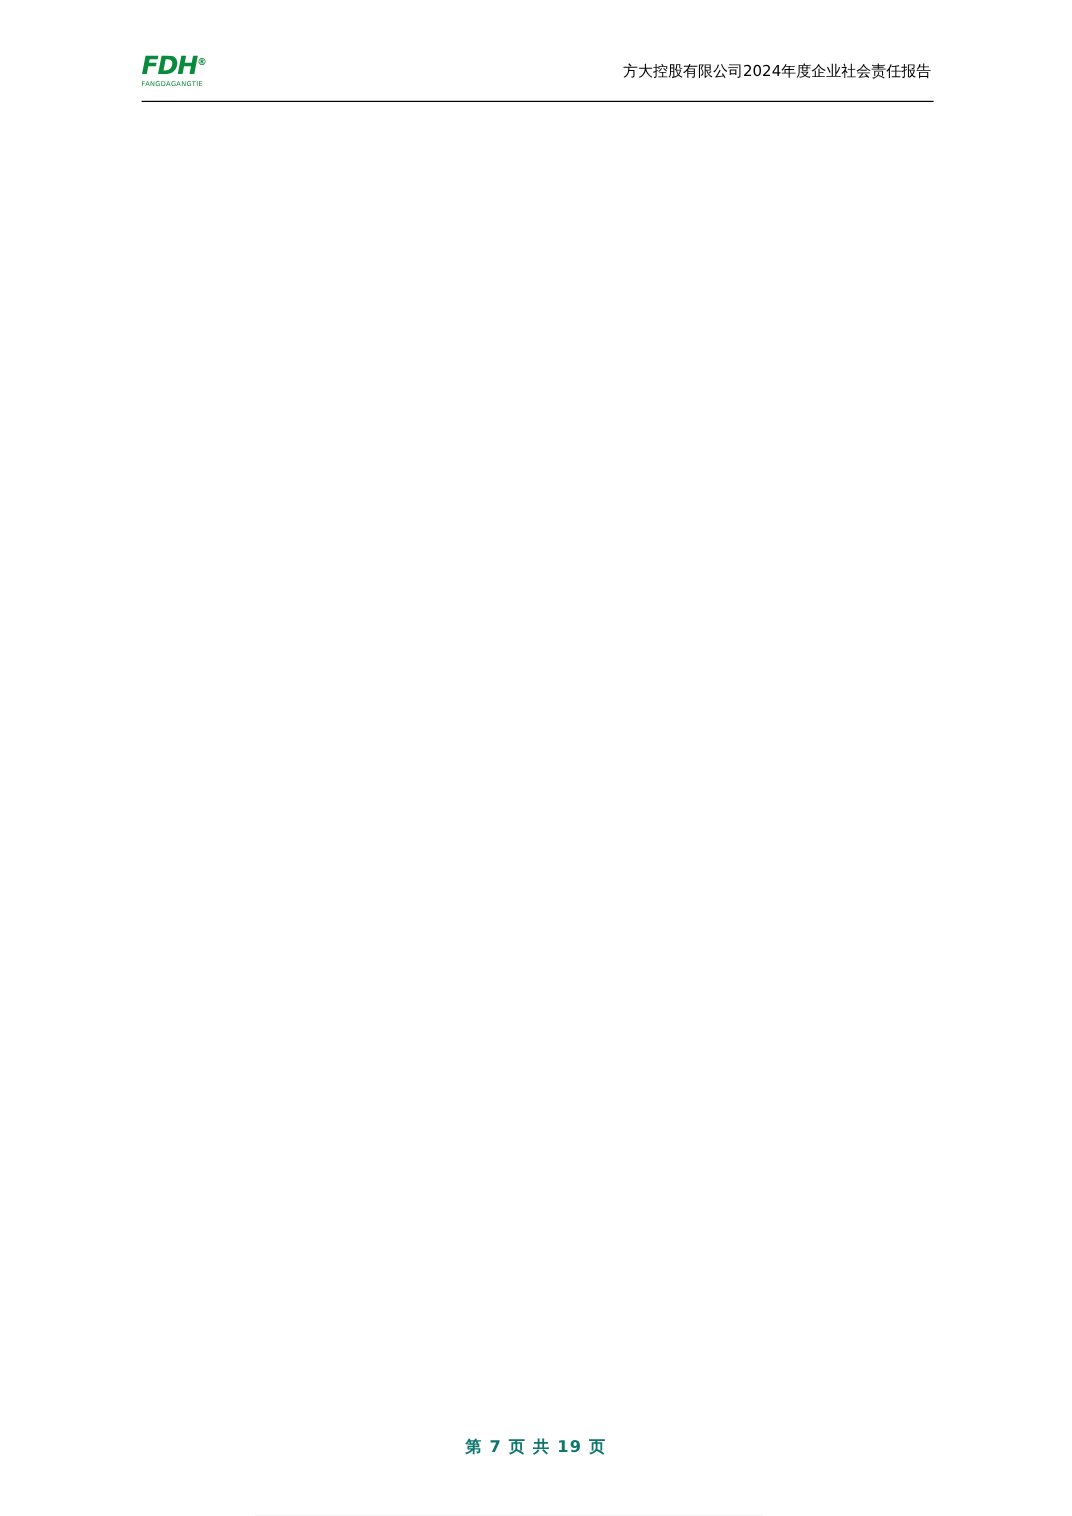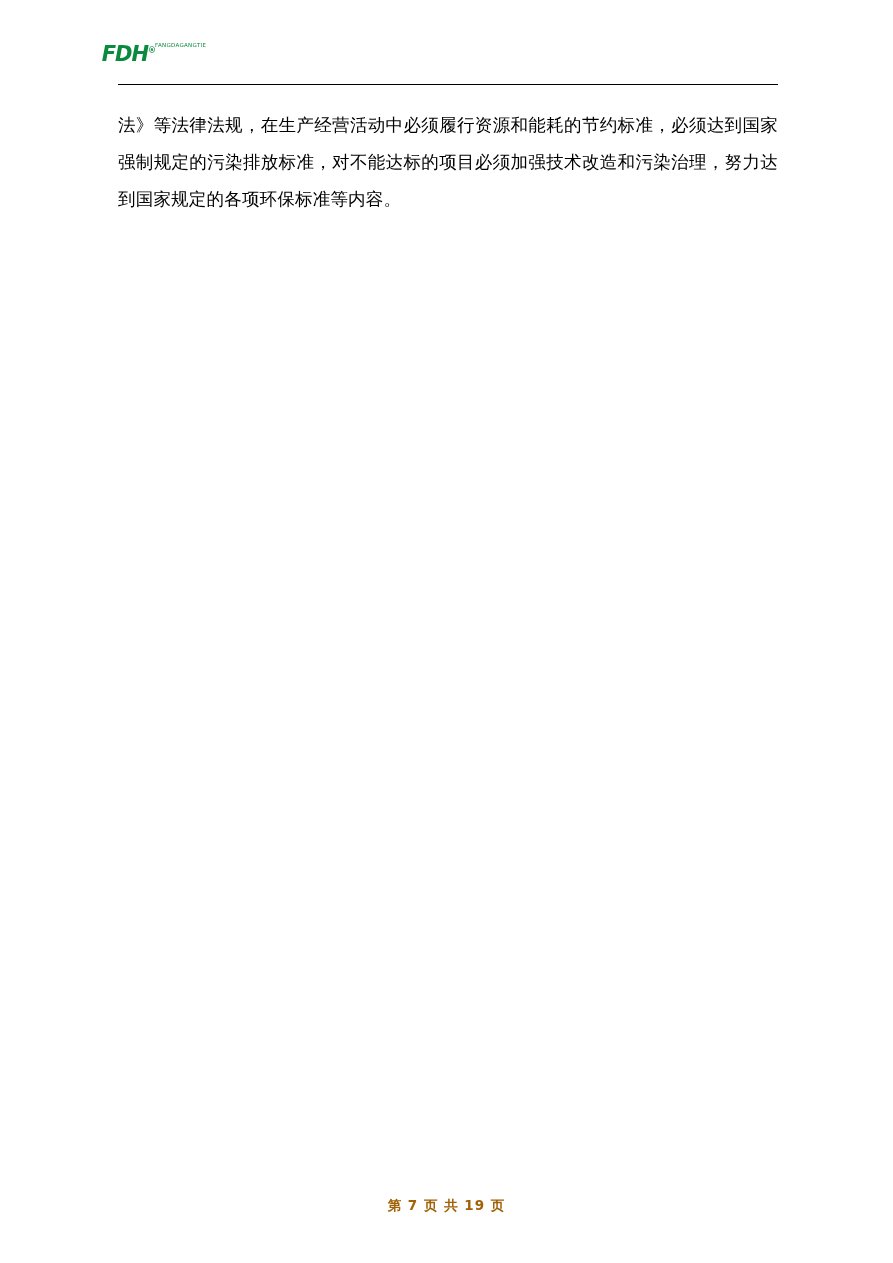--- a/index.html
+++ b/index.html
@@ -31,21 +31,21 @@
     align-items: center;
     justify-content: flex-end;
   }
   .logo {
     position: absolute;
     left: 0px;
     top: 2px;
     width: 72px;
     height: 36px;
     display: flex;
-    flex-direction: row;
+    flex-direction: column;
     align-items: flex-start;
     justify-content: center;
   }
   .logo-mark {
     font-family: "DejaVu Sans", "Liberation Sans", sans-serif;
     font-weight: bold;
     font-style: italic;
     font-size: 21px;
     line-height: 21px;
     color: #0a8a3c;
@@ -89,39 +89,39 @@
   }
   .footer {
     position: absolute;
     left: 0;
     right: 0;
     bottom: 48px;
     text-align: center;
     font-family: "DejaVu Sans", "Liberation Sans", sans-serif;
     font-size: 13.5px;
     font-weight: bold;
-    color: #a16207;
+    color: #0f766e;
     letter-spacing: 1px;
   }
 </style>
 </head>
 <body>
 
 <div class="page">
 
   <div class="content">
 
     <div class="header">
       <div class="logo">
         <div class="logo-mark"><span>FDH</span><sup>®</sup></div>
         <div class="logo-sub">FANGDAGANGTIE</div>
       </div>
+      <div class="header-title">方大控股有限公司2024年度企业社会责任报告</div>
     </div>
 
     <div class="body-text">
-      <p>法》等法律法规，在生产经营活动中必须履行资源和能耗的节约标准，必须达到国家强制规定的污染排放标准，对不能达标的项目必须加强技术改造和污染治理，努力达到国家规定的各项环保标准等内容。</p>
     </div>
 
   </div>
 
   <div class="footer">第 7 页 共 19 页</div>
 
 </div>
 
 </body></html>

